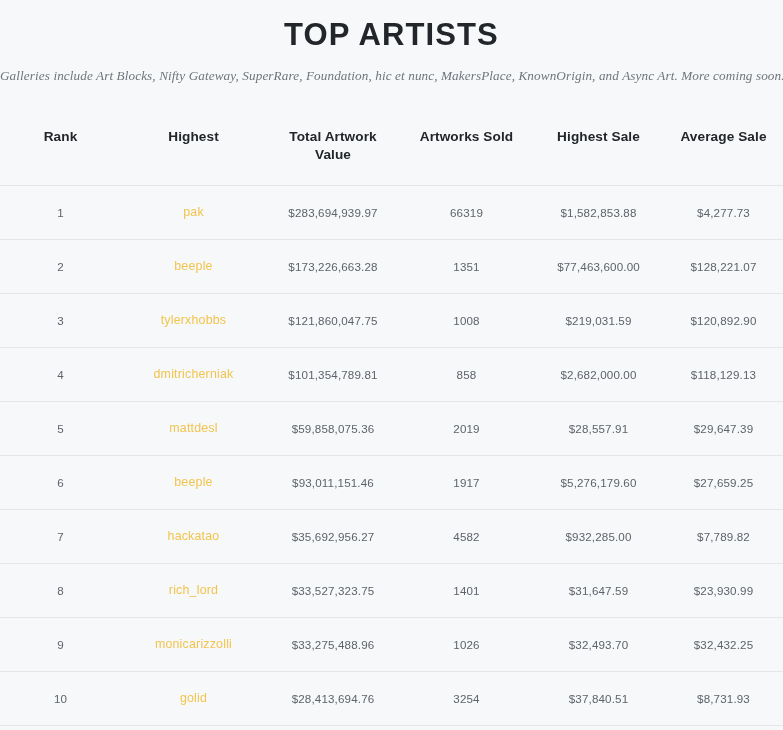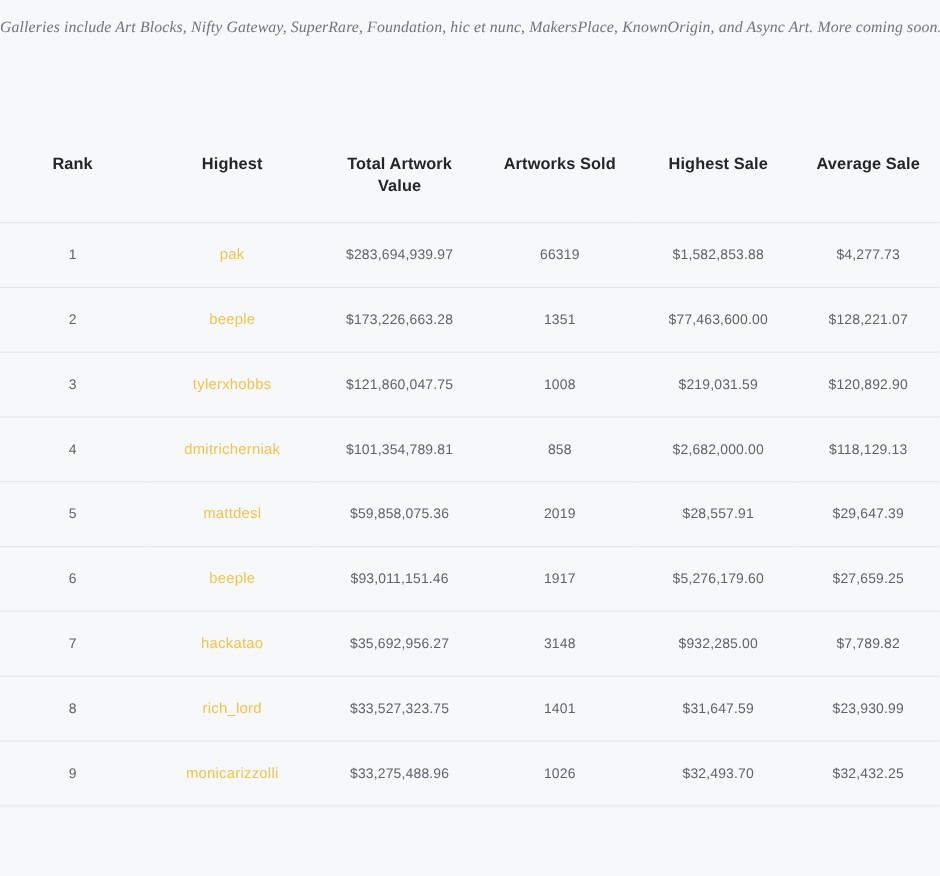--- a/index.html
+++ b/index.html
@@ -132,20 +132,21 @@
 
   td.cell-sold {
     color: #595f67;
   }
 </style>
 </head>
 <body>
 
 <div class="page">
 
+  <h1 class="page-title">TOP ARTISTS</h1>
 
   <p class="page-subtitle">Galleries include Art Blocks, Nifty Gateway, SuperRare, Foundation, hic et nunc, MakersPlace, KnownOrigin, and Async Art. More coming soon.</p>
 
   <div class="table-wrap">
     <table class="artists-table">
       <colgroup>
         <col class="c-rank">
         <col class="c-artist">
         <col class="c-total">
         <col class="c-sold">
@@ -208,37 +209,45 @@
             <td class="cell-artist"><a class="artist-link">beeple</a></td>
             <td class="cell-total">$93,011,151.46</td>
             <td class="cell-sold">1917</td>
             <td class="cell-highest">$5,276,179.60</td>
             <td class="cell-average">$27,659.25</td>
           </tr>
           <tr>
             <td class="cell-rank">7</td>
             <td class="cell-artist"><a class="artist-link">hackatao</a></td>
             <td class="cell-total">$35,692,956.27</td>
-            <td class="cell-sold">3148</td>
+            <td class="cell-sold">4582</td>
             <td class="cell-highest">$932,285.00</td>
             <td class="cell-average">$7,789.82</td>
           </tr>
           <tr>
             <td class="cell-rank">8</td>
             <td class="cell-artist"><a class="artist-link">rich_lord</a></td>
             <td class="cell-total">$33,527,323.75</td>
             <td class="cell-sold">1401</td>
             <td class="cell-highest">$31,647.59</td>
             <td class="cell-average">$23,930.99</td>
           </tr>
           <tr>
             <td class="cell-rank">9</td>
             <td class="cell-artist"><a class="artist-link">monicarizzolli</a></td>
             <td class="cell-total">$33,275,488.96</td>
             <td class="cell-sold">1026</td>
             <td class="cell-highest">$32,493.70</td>
             <td class="cell-average">$32,432.25</td>
           </tr>
+          <tr>
+            <td class="cell-rank">10</td>
+            <td class="cell-artist"><a class="artist-link">golid</a></td>
+            <td class="cell-total">$28,413,694.76</td>
+            <td class="cell-sold">3254</td>
+            <td class="cell-highest">$37,840.51</td>
+            <td class="cell-average">$8,731.93</td>
+          </tr>
         </tbody>
     </table>
   </div>
 
 </div>
 
 </body></html>

